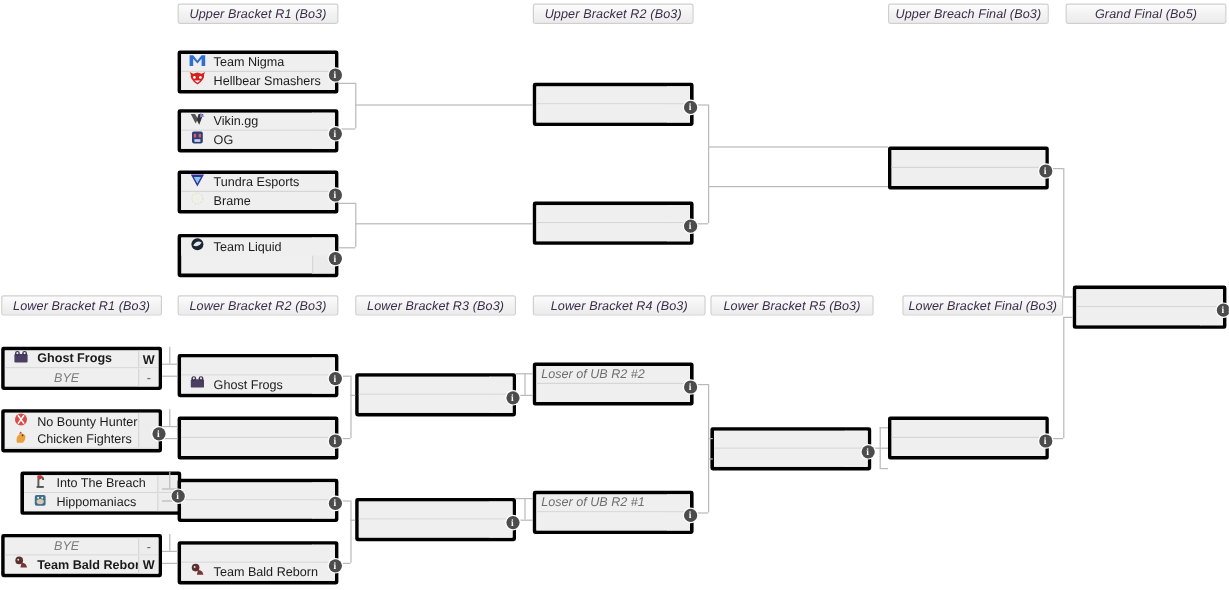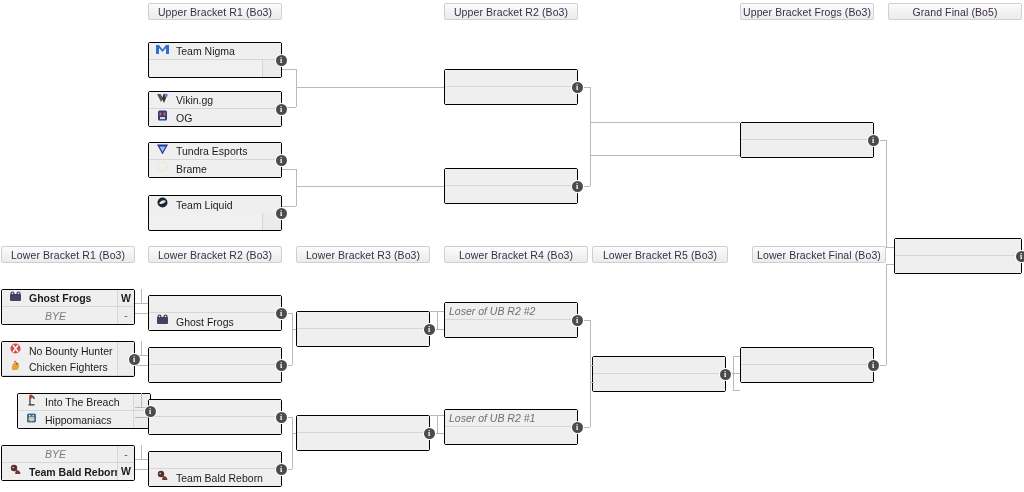--- a/index.html
+++ b/index.html
@@ -22,27 +22,28 @@
     text-align: center;
     font-size: 10.5px;
     color: #3b2d4a;
     background: linear-gradient(to bottom, #fcfcfc 0%, #f2f2f2 55%, #ebebeb 100%);
     border: 1px solid #cfcfcf;
     border-radius: 2px;
     box-sizing: border-box;
     white-space: nowrap;
     overflow: hidden;
     letter-spacing: 0.1px;
+    font-style: italic;
   }
 
   
   .match {
     position: absolute;
     box-sizing: border-box;
-    border: 1px solid #000000;
+    border: 3px solid #000000;
     background: #f0f0f0;
     border-radius: 2px;
     overflow: visible;
   }
   .match .row {
     position: relative;
     box-sizing: border-box;
     height: 50%;
     display: flex;
     align-items: center;
@@ -122,21 +123,21 @@
   .lnh { height: 1px; }
   .lnv { width: 1px; }
 </style>
 </head>
 <body>
 
 <div id="stage">
 
   <div class="round-header" style="left:148px; top:3px; width:134px;">Upper Bracket R1 (Bo3)</div>
   <div class="round-header" style="left:444px; top:3px; width:134px;">Upper Bracket R2 (Bo3)</div>
-  <div class="round-header" style="left:740px; top:3px; width:134px;">Upper Bracket Frogs (Bo3)</div>
+  <div class="round-header" style="left:740px; top:3px; width:134px;">Upper Breach Final (Bo3)</div>
   <div class="round-header" style="left:888px; top:3px; width:134px;">Grand Final (Bo5)</div>
 
   <div class="round-header" style="left:1px; top:246px; width:134px;">Lower Bracket R1 (Bo3)</div>
   <div class="round-header" style="left:148px; top:246px; width:134px;">Lower Bracket R2 (Bo3)</div>
   <div class="round-header" style="left:296px; top:246px; width:134px;">Lower Bracket R3 (Bo3)</div>
   <div class="round-header" style="left:444px; top:246px; width:144px;">Lower Bracket R4 (Bo3)</div>
   <div class="round-header" style="left:592px; top:246px; width:136px;">Lower Bracket R5 (Bo3)</div>
   <div class="round-header" style="left:740px; top:246px; width:134px;margin-left:12px;">Lower Bracket Final (Bo3)</div>
 
   <div class="ln lnh" style="left:282px; top:69px;  width:14px;"></div>
@@ -210,20 +211,31 @@
   <div class="match" style="left:148px; top:42px; width:134px; height:36px;">
     <div class="scorecol" style="right:0;"></div>
     <div class="row top">
       <span class="logo">
         <svg width="15" height="13" viewBox="0 0 15 13">
             <path d="M1 2 L1 11 L4 11 L4 5 L7.5 9 L11 5 L11 11 L14 11 L14 2 L11 2 L7.5 6.5 L4 2 Z" fill="#2f6fd0"></path>
           </svg>
       </span>
       <span class="tname">Team Nigma</span>
     </div>
+    <div class="row">
+      <span class="logo">
+        <svg width="15" height="13" viewBox="0 0 15 13">
+            <path d="M2 3 L1 1 L4 2.5 L7.5 1.5 L11 2.5 L14 1 L13 3 Q14 7 7.5 11.5 Q1 7 2 3Z" fill="#d62020"></path>
+            <circle cx="5" cy="5.5" r="1.1" fill="#fff"></circle>
+            <circle cx="10" cy="5.5" r="1.1" fill="#fff"></circle>
+            <path d="M5 8 L10 8 L7.5 10 Z" fill="#fff"></path>
+          </svg>
+      </span>
+      <span class="tname">Hellbear Smashers</span>
+    </div>
     <div class="info" style="right:-5.5px; top:12px;">i</div>
   </div>
 
   <div class="match" style="left:148px; top:91px; width:134px; height:36px;">
     <div class="scorecol" style="right:0;"></div>
     <div class="row top">
       <span class="logo">
         <svg width="15" height="13" viewBox="0 0 15 13">
             <path d="M2 2 L6 10 L8 6 L5.5 2 Z" fill="#555"></path>
             <path d="M8.5 2 L12.5 2 L9 11 L7 7 Z" fill="#333"></path>

